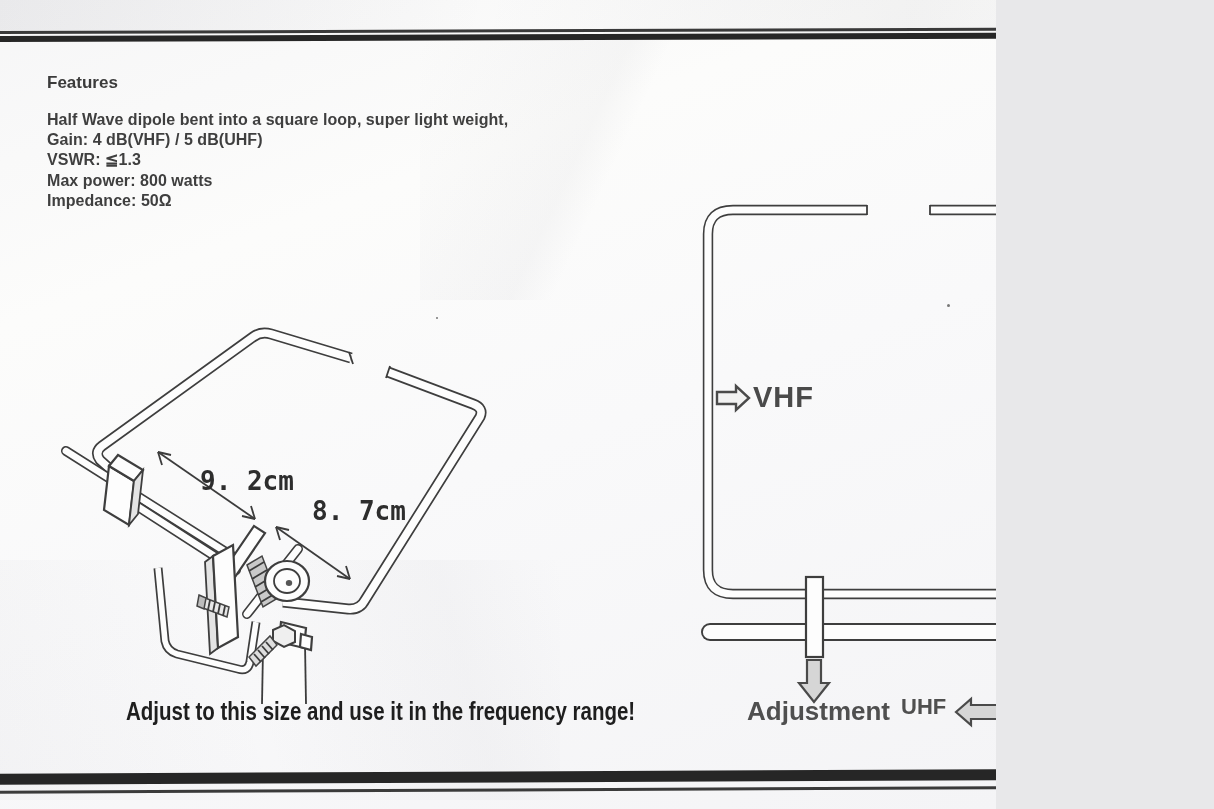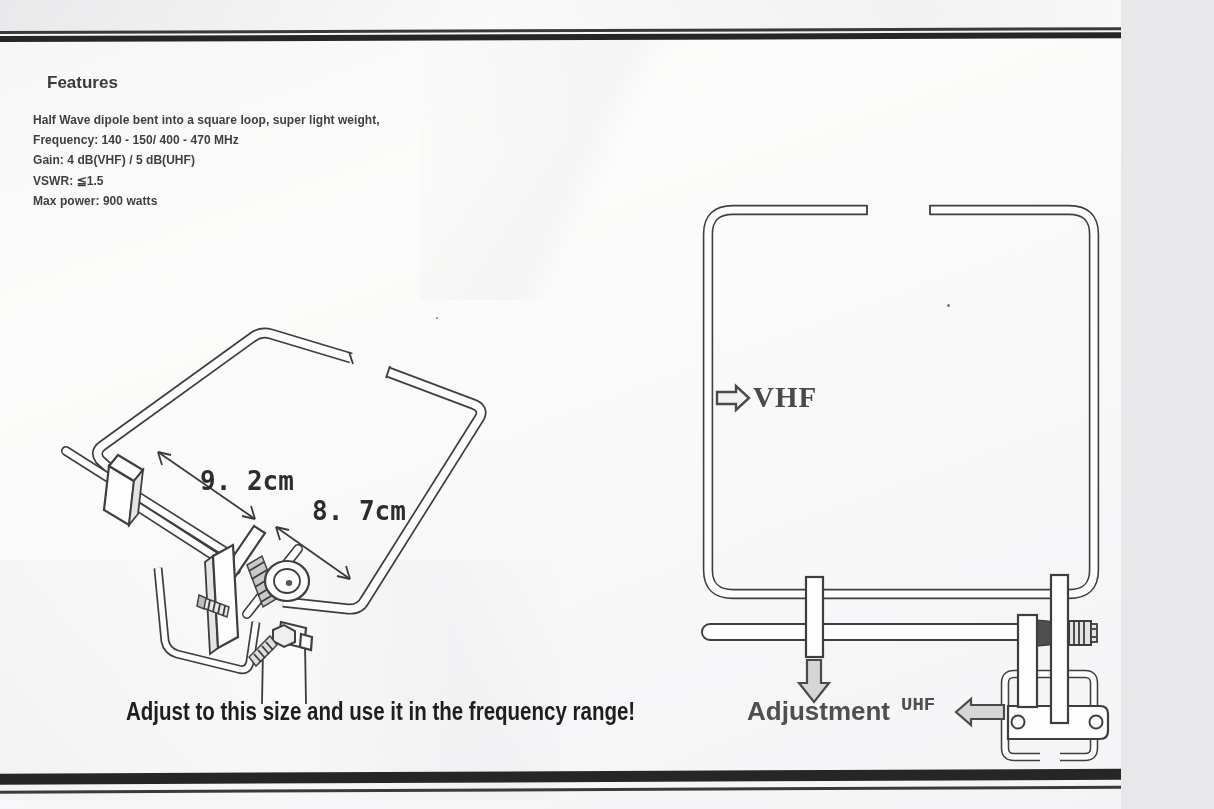--- a/index.html
+++ b/index.html
@@ -1,34 +1,34 @@
 <!DOCTYPE html>
 <html><head>
 <meta charset="utf-8">
 <style>
   html,body{margin:0;padding:0;background:#e8e8ea;}
   .page{
-    position:relative;width:1121px;height:809px;overflow:hidden;
+    position:relative;width:996px;height:809px;overflow:hidden;
     background:linear-gradient(160deg,#f6f6f7 0%,#fcfcfb 28%,#f9f9fa 55%,#f4f4f6 100%);
     font-family:"Liberation Sans",sans-serif;
   }
   .crease{position:absolute;pointer-events:none;}
   .rule{position:absolute;left:-6px;width:1226px;background:#262626;}
   .feat-head{position:absolute;left:47px;top:73px;font-size:17px;font-weight:bold;color:#3b3b3b;}
-  .feat-lines{position:absolute;left:33px;top:110px;font-size:12px;font-weight:bold;color:#3f3f3f;line-height:20.2px;letter-spacing:.05px;white-space:nowrap;}
+  .feat-lines{position:absolute;left:47px;top:110px;font-size:16px;font-weight:bold;color:#3f3f3f;line-height:20.2px;letter-spacing:.05px;white-space:nowrap;}
   .title-block{position:absolute;left:495px;top:63px;width:720px;text-align:center;color:#262626;}
   .title-model{font-size:53px;font-weight:bold;letter-spacing:-2px;line-height:56px;color:#242424;}
   .title-sub1{font-size:26px;font-weight:bold;line-height:28px;margin-top:3px;color:#2b2b2b;}
   .title-sub2{font-size:27px;font-weight:bold;line-height:30px;color:#2b2b2b;}
   .dim-label{position:absolute;font-family:"DejaVu Sans Mono",monospace;font-weight:bold;font-size:26px;color:#2d2d2d;white-space:nowrap;}
   .caption{position:absolute;left:126px;top:697px;font-size:25px;font-weight:bold;color:#1e1e1e;white-space:nowrap;transform:scaleX(.82);transform-origin:left center;}
   .lbl{position:absolute;font-weight:bold;white-space:nowrap;}
-  .lbl-vhf{left:753px;top:381px;font-size:29px;letter-spacing:1px;color:#4a4a4a;font-family:Liberation Serif, serif;}
+  .lbl-vhf{left:753px;top:381px;font-size:29px;letter-spacing:1px;color:#4a4a4a;}
   .lbl-adj{left:747px;top:696px;font-size:26px;color:#4f4f4f;}
-  .lbl-uhf{left:901px;top:694px;font-size:19px;color:#4f4f4f;font-family:Liberation Mono, monospace;}
+  .lbl-uhf{left:901px;top:694px;font-size:22px;color:#4f4f4f;}
   .speck{position:absolute;border-radius:50%;background:#777;}
   svg{position:absolute;overflow:visible;}
   .t-dark{fill:none;stroke:#3e3e3e;stroke-width:11;}
   .t-lite{fill:none;stroke:#fdfdfd;stroke-width:7.6;}
   .f-dark{fill:none;stroke:#3e3e3e;stroke-width:10;}
   .f-lite{fill:none;stroke:#fdfdfd;stroke-width:6.8;}
   .thin{fill:none;stroke:#3c3c3c;stroke-width:1.8;}
   .part{fill:#fdfdfd;stroke:#3e3e3e;stroke-width:2.2;}
   .shade{fill:#e4e4e4;stroke:#3e3e3e;stroke-width:1.8;}
 </style>
@@ -43,24 +43,24 @@
 
   <div class="rule" style="top:29px;height:2.5px;background:#3a3a3a;transform:rotate(-0.2deg);"></div>
   <div class="rule" style="top:34px;height:6px;transform:rotate(-0.2deg);"></div>
 
   <div class="rule" style="top:771px;height:11px;transform:rotate(-0.25deg);"></div>
   <div class="rule" style="top:788px;height:3px;background:#3a3a3a;transform:rotate(-0.25deg);"></div>
 
   <div class="feat-head">Features</div>
   <div class="feat-lines">
     <div>Half Wave dipole bent into a square loop, super light weight,</div>
-    <div>Frequency: 140 - 150/ 400 - 470 MHz</div>
     <div>Gain: 4 dB(VHF) / 5 dB(UHF)</div>
-    <div>VSWR: ≦1.5</div>
-    <div>Max power: 900 watts</div>
+    <div>VSWR: ≦1.3</div>
+    <div>Max power: 800 watts</div>
+    <div>Impedance: 50Ω</div>
   </div>
 
 
   <svg style="left:40px;top:325px;" width="580" height="400" viewBox="40 325 580 400">
 
     <g>
       <path class="t-dark" style="stroke-width:9" d="M 158,568 L 165,641 Q 167,651 177,654 L 238,669 Q 248,672 250,662 L 256,622"></path>
       <path class="t-lite" style="stroke-width:5.6" d="M 158,568 L 165,641 Q 167,651 177,654 L 238,669 Q 248,672 250,662 L 256,622"></path>
     </g>
 

